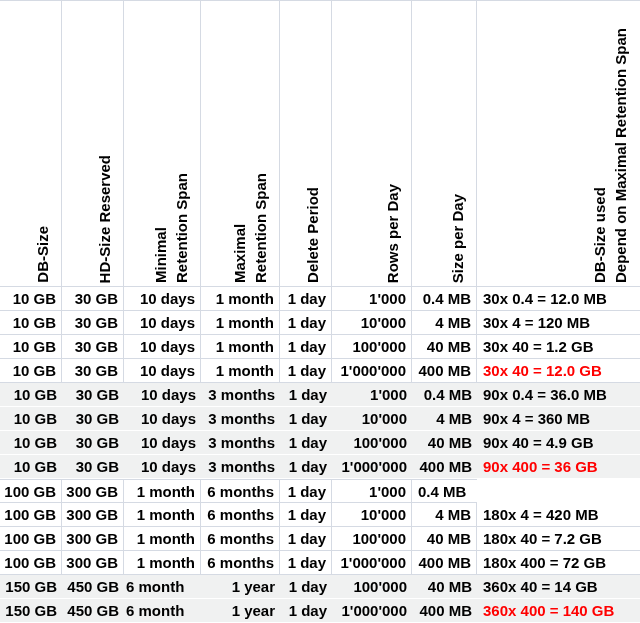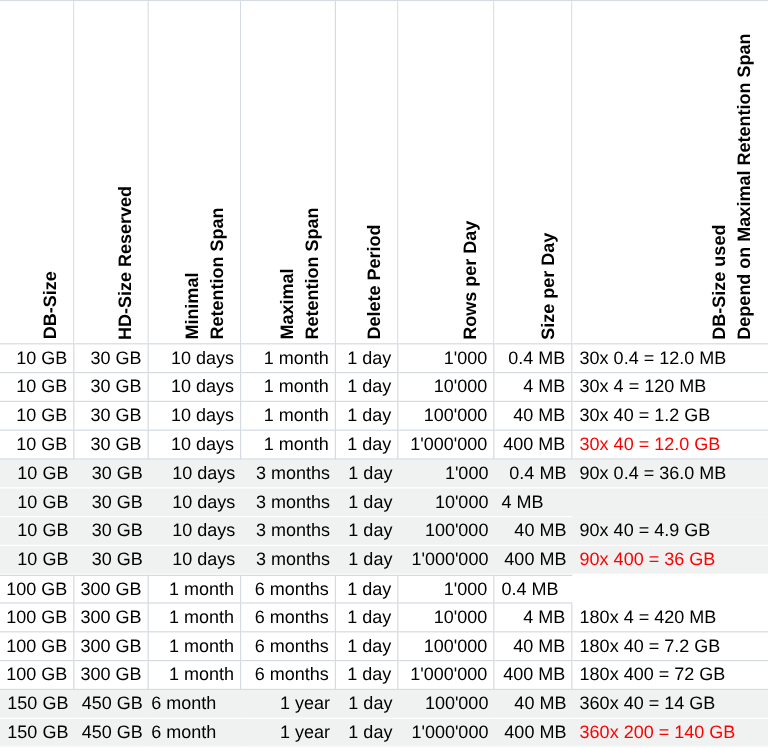--- a/index.html
+++ b/index.html
@@ -38,21 +38,21 @@
   .h:last-child { border-right: none; padding-right: 9px; }
   .vtext {
     writing-mode: vertical-rl;
     transform: rotate(180deg);
     white-space: pre-line;
     font-weight: bold;
     font-size: 15px;
     line-height: 21px;
   }
   
-  .row { height: 24px; }
+  .row { height: 24px; font-weight: bold; }
   .c {
     display: flex; align-items: center; justify-content: flex-end;
     padding-right: 5px;
     font-size: 15px;
     white-space: nowrap;
     overflow: hidden;
   }
   .c:last-child { justify-content: flex-start; padding-left: 6px; padding-right: 18px; text-align: right; }
   .c.left { justify-content: flex-start; padding-left: 2px; }
   .c.red { color: var(--red); }
@@ -150,20 +150,21 @@
         <div class="c">90x 0.4 = 36.0 MB</div>
       </div>
       <div class="row grid-cols shaded">
         <div class="c">10 GB</div>
         <div class="c">30 GB</div>
         <div class="c">10 days</div>
         <div class="c">3 months</div>
         <div class="c">1 day</div>
         <div class="c">10'000</div>
         <div class="c">4 MB</div>
+        <div class="c">90x 4 = 360 MB</div>
       </div>
       <div class="row grid-cols shaded">
         <div class="c">10 GB</div>
         <div class="c">30 GB</div>
         <div class="c">10 days</div>
         <div class="c">3 months</div>
         <div class="c">1 day</div>
         <div class="c">100'000</div>
         <div class="c">40 MB</div>
         <div class="c">90x 40 = 4.9 GB</div>
@@ -228,16 +229,16 @@
         <div class="c">360x 40 = 14 GB</div>
       </div>
       <div class="row grid-cols shaded">
         <div class="c">150 GB</div>
         <div class="c">450 GB</div>
         <div class="c left">6 month</div>
         <div class="c">1 year</div>
         <div class="c">1 day</div>
         <div class="c">1'000'000</div>
         <div class="c">400 MB</div>
-        <div class="c red">360x 200 = 140 GB</div>
+        <div class="c red">360x 400 = 140 GB</div>
       </div>
     </div>
 </div>
 
 </body></html>

